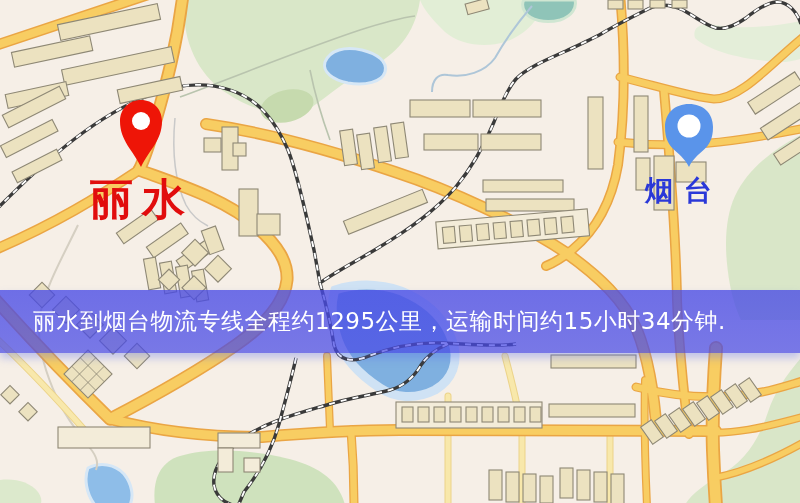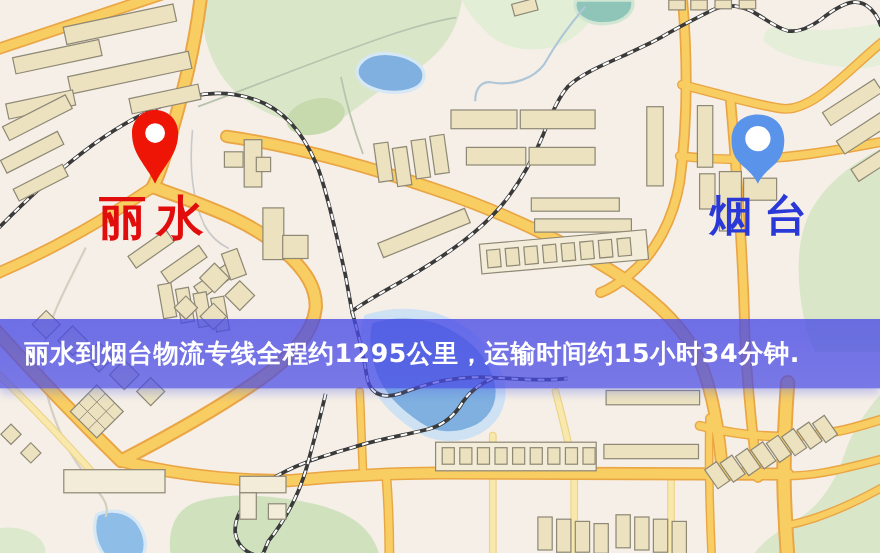--- a/index.html
+++ b/index.html
@@ -24,28 +24,28 @@
   .lattice{stroke:#8e8875;stroke-width:0.8;}
   
   .banner{
     position:absolute;left:0;top:290px;width:800px;height:63px;
     background:linear-gradient(180deg,rgba(72,74,230,0.78),rgba(72,74,230,0.72));
     display:flex;align-items:center;
     box-shadow:0 5px 8px rgba(90,110,235,0.35);
   }
   .banner-text{
     color:#fff;font-size:23px;letter-spacing:0.5px;
-    padding-left:22px;white-space:nowrap;font-weight:bold;
+    padding-left:33px;white-space:nowrap;
   }
   .pin-label{
     position:absolute;font-weight:bold;line-height:1;white-space:nowrap;
     font-size:43px;letter-spacing:9px;
   }
   .origin-label{left:90px;top:178px;color:#e10d0d;}
-  .dest-label{left:645px;top:177px;color:#2a38d8;font-size:39px;letter-spacing:11px;}
+  .dest-label{left:645px;top:177px;color:#2a38d8;font-size:28px;letter-spacing:11px;}
 </style>
 </head>
 <body>
 
 <div class="stage">
   <svg class="map-svg" viewBox="0 0 800 503" xmlns="http://www.w3.org/2000/svg">
     <defs>
       <path id="rA" d="M -6,46 L 150,-6"></path>
       <path id="rB" d="M 183,-6 C 177,45 166,85 156,120 C 149,146 144,160 139,170"></path>
       <path id="rW" d="M 139,170 C 180,185 228,200 258,228 C 278,246 288,262 287,280 C 285,302 265,325 236,345 C 203,368 158,394 110,419 C 68,378 30,338 -6,298"></path>

